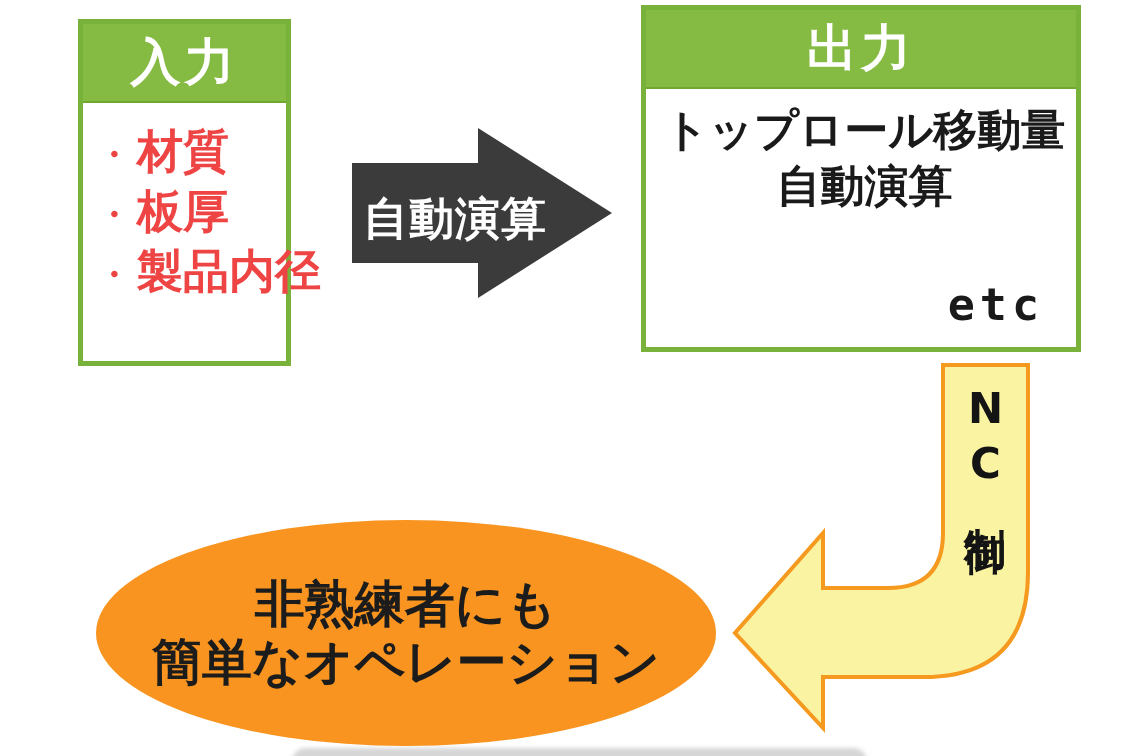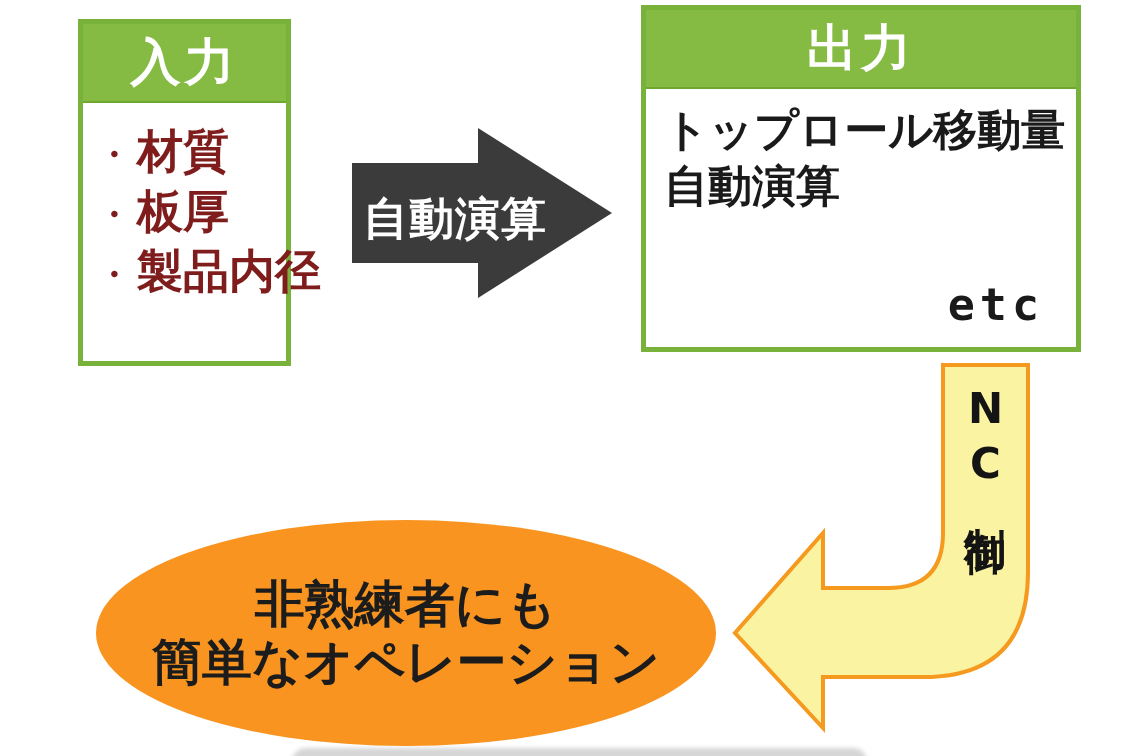--- a/index.html
+++ b/index.html
@@ -17,24 +17,24 @@
   .gbox .hdr {
     height:77px; background:#85BB43; color:#ffffff;
     font-size:50px; font-weight:bold; letter-spacing:4px;
     display:flex; align-items:center; justify-content:center;
     border-bottom:2px solid #6FA82F;
   }
   .box-input  { left:78px;  top:19px; width:213px; height:347px; }
   .box-output { left:614px; top:5px; width:440px; height:347px;margin-left:27px; }
 
   .in-list { padding:20px 0 0 14px; }
-  .in-item { font-size:46px; font-weight:bold; color:#7f1d1d; line-height:57px; white-space:nowrap; }
+  .in-item { font-size:46px; font-weight:bold; color:#ef4444; line-height:57px; white-space:nowrap; }
   .in-item .bullet { font-size:34px; vertical-align:middle; padding-right:6px; }
 
-  .out-list { padding:13px 11px 0 18px; }
+  .out-list { padding:13px 11px 0 18px;text-align:center; }
   .out-item { font-size:44px; font-weight:bold; color:#1a1a1a; line-height:56px; white-space:nowrap; letter-spacing:0px; }
   .etc {
     position:absolute; right:32px; top:268px;
     font-family:"DejaVu Sans Mono","Liberation Mono",monospace;
     font-size:45px; font-weight:600; color:#1a1a1a; letter-spacing:5px;
   }
 
   .proc-label {
     position:absolute; left:363px; top:189px; z-index:3;
     color:#ffffff; font-size:45px; font-weight:bold; letter-spacing:1px; white-space:nowrap;

